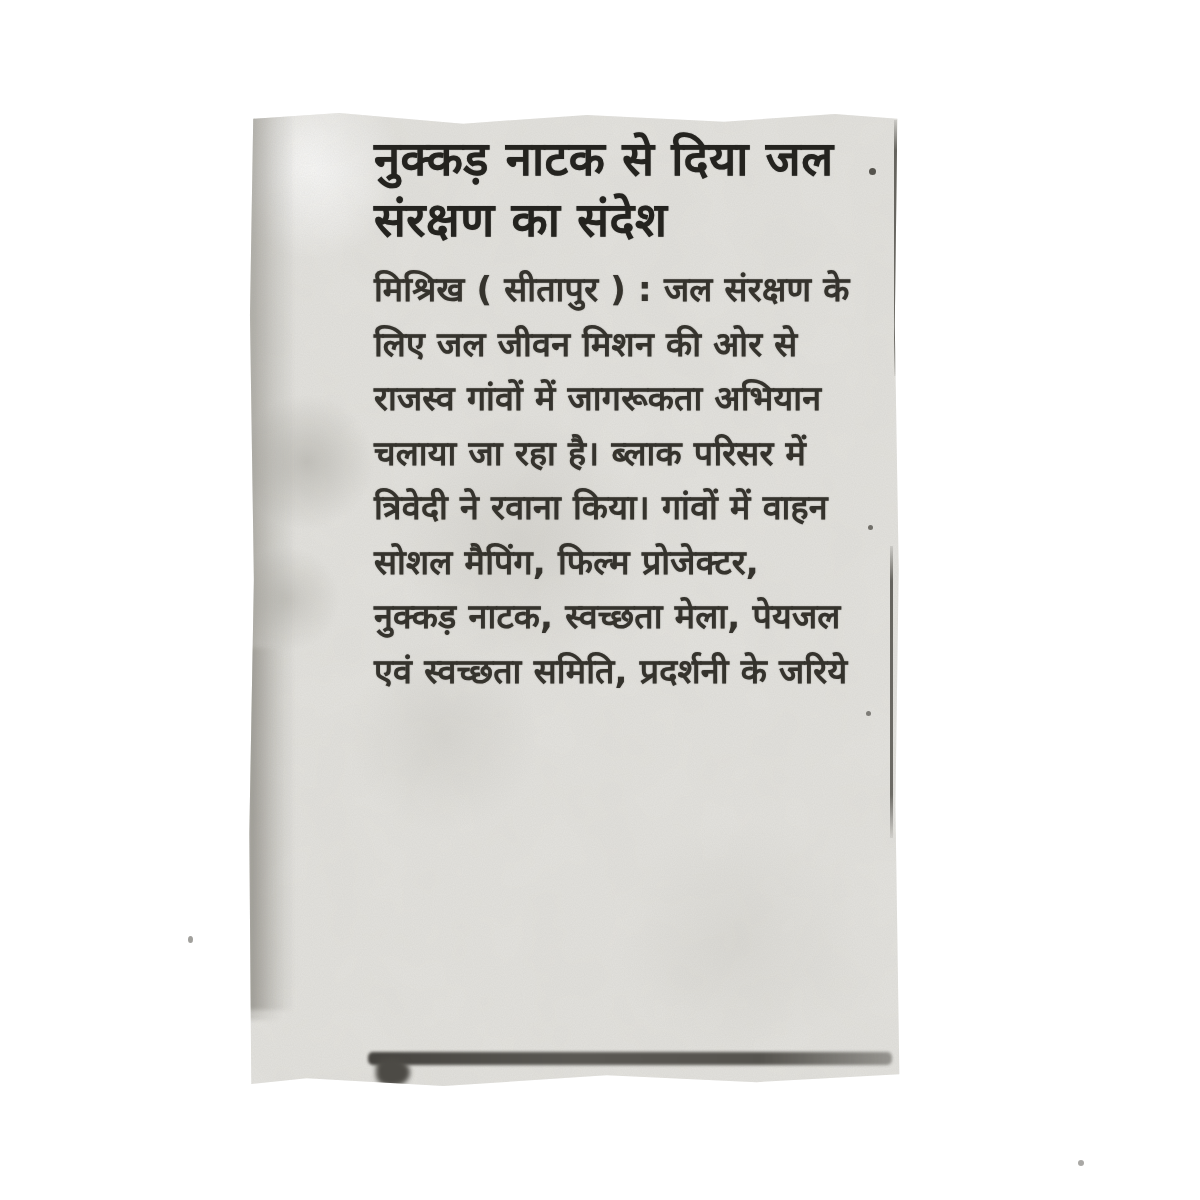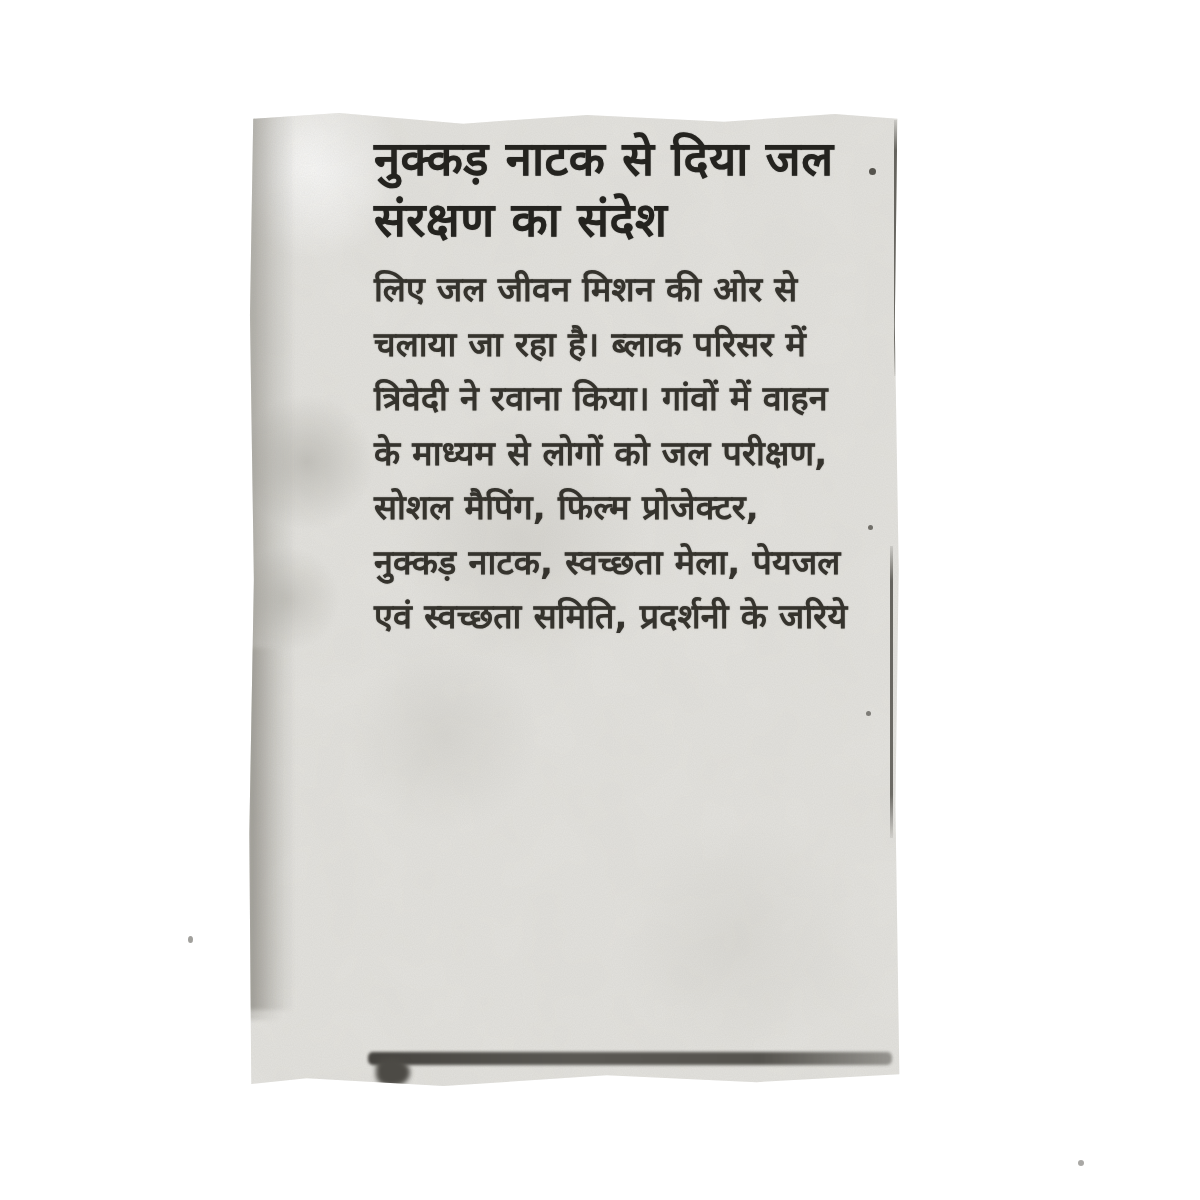--- a/index.html
+++ b/index.html
@@ -148,24 +148,25 @@
 
     <div class="column-rule seg1"></div>
     <div class="column-rule seg2"></div>
 
     <div class="headline">
       <div class="body-line">नुक्कड़ नाटक से दिया जल</div>
       <div class="body-line">संरक्षण का संदेश</div>
     </div>
 
     <div class="article-body">
+      <div class="body-line">मिश्रिख ( सीतापुर ) : जल संरक्षण के</div>
       <div class="body-line">लिए जल जीवन मिशन की ओर से</div>
+      <div class="body-line">राजस्व गांवों में जागरूकता अभियान</div>
       <div class="body-line">चलाया जा रहा है। ब्लाक परिसर में</div>
       <div class="body-line">त्रिवेदी ने रवाना किया। गांवों में वाहन</div>
-      <div class="body-line">के माध्यम से लोगों को जल परीक्षण,</div>
       <div class="body-line">सोशल मैपिंग, फिल्म प्रोजेक्टर,</div>
       <div class="body-line">नुक्कड़ नाटक, स्वच्छता मेला, पेयजल</div>
       <div class="body-line">एवं स्वच्छता समिति, प्रदर्शनी के जरिये</div>
     </div>
 
     <div class="bottom-rule"></div>
     <div class="bottom-rule-blob"></div>
 
     <div class="speck" style="left:621px; top:58px;  width:7px; height:7px;"></div>
     <div class="speck" style="left:620px; top:415px; width:5px; height:5px; opacity:.8;"></div>

